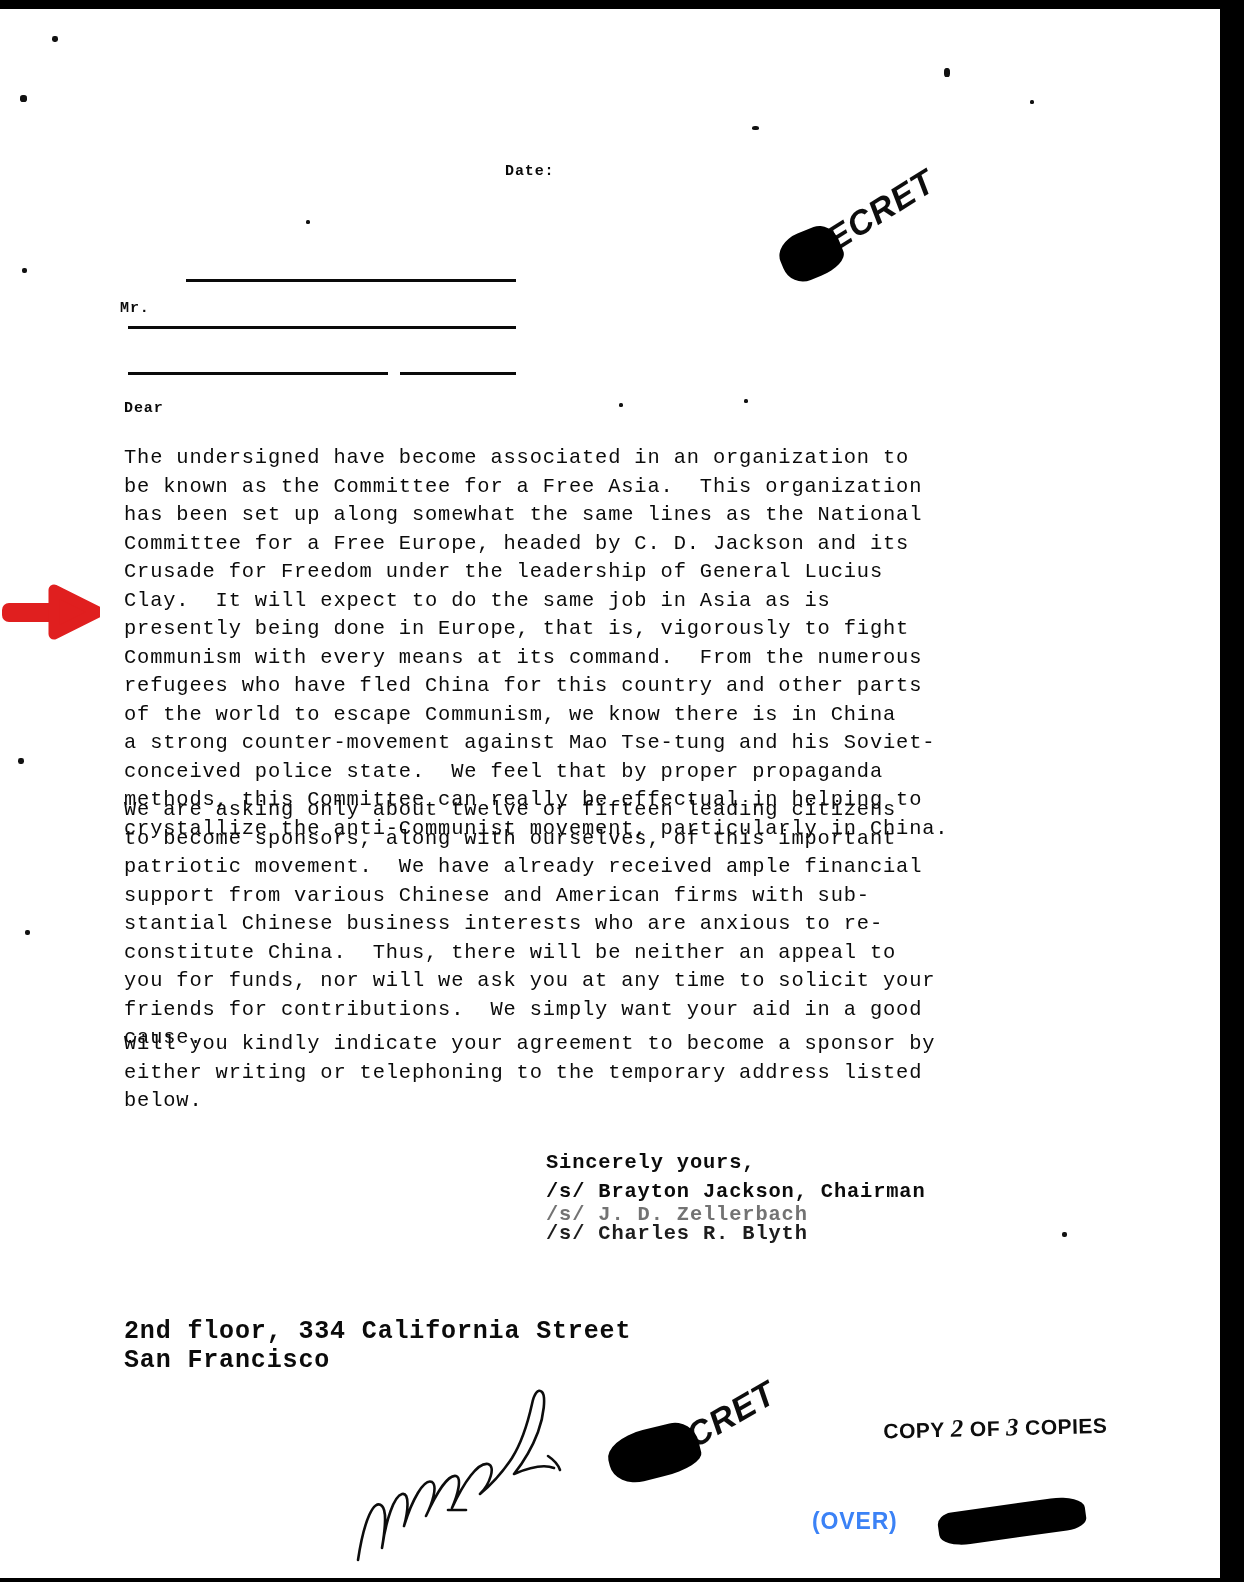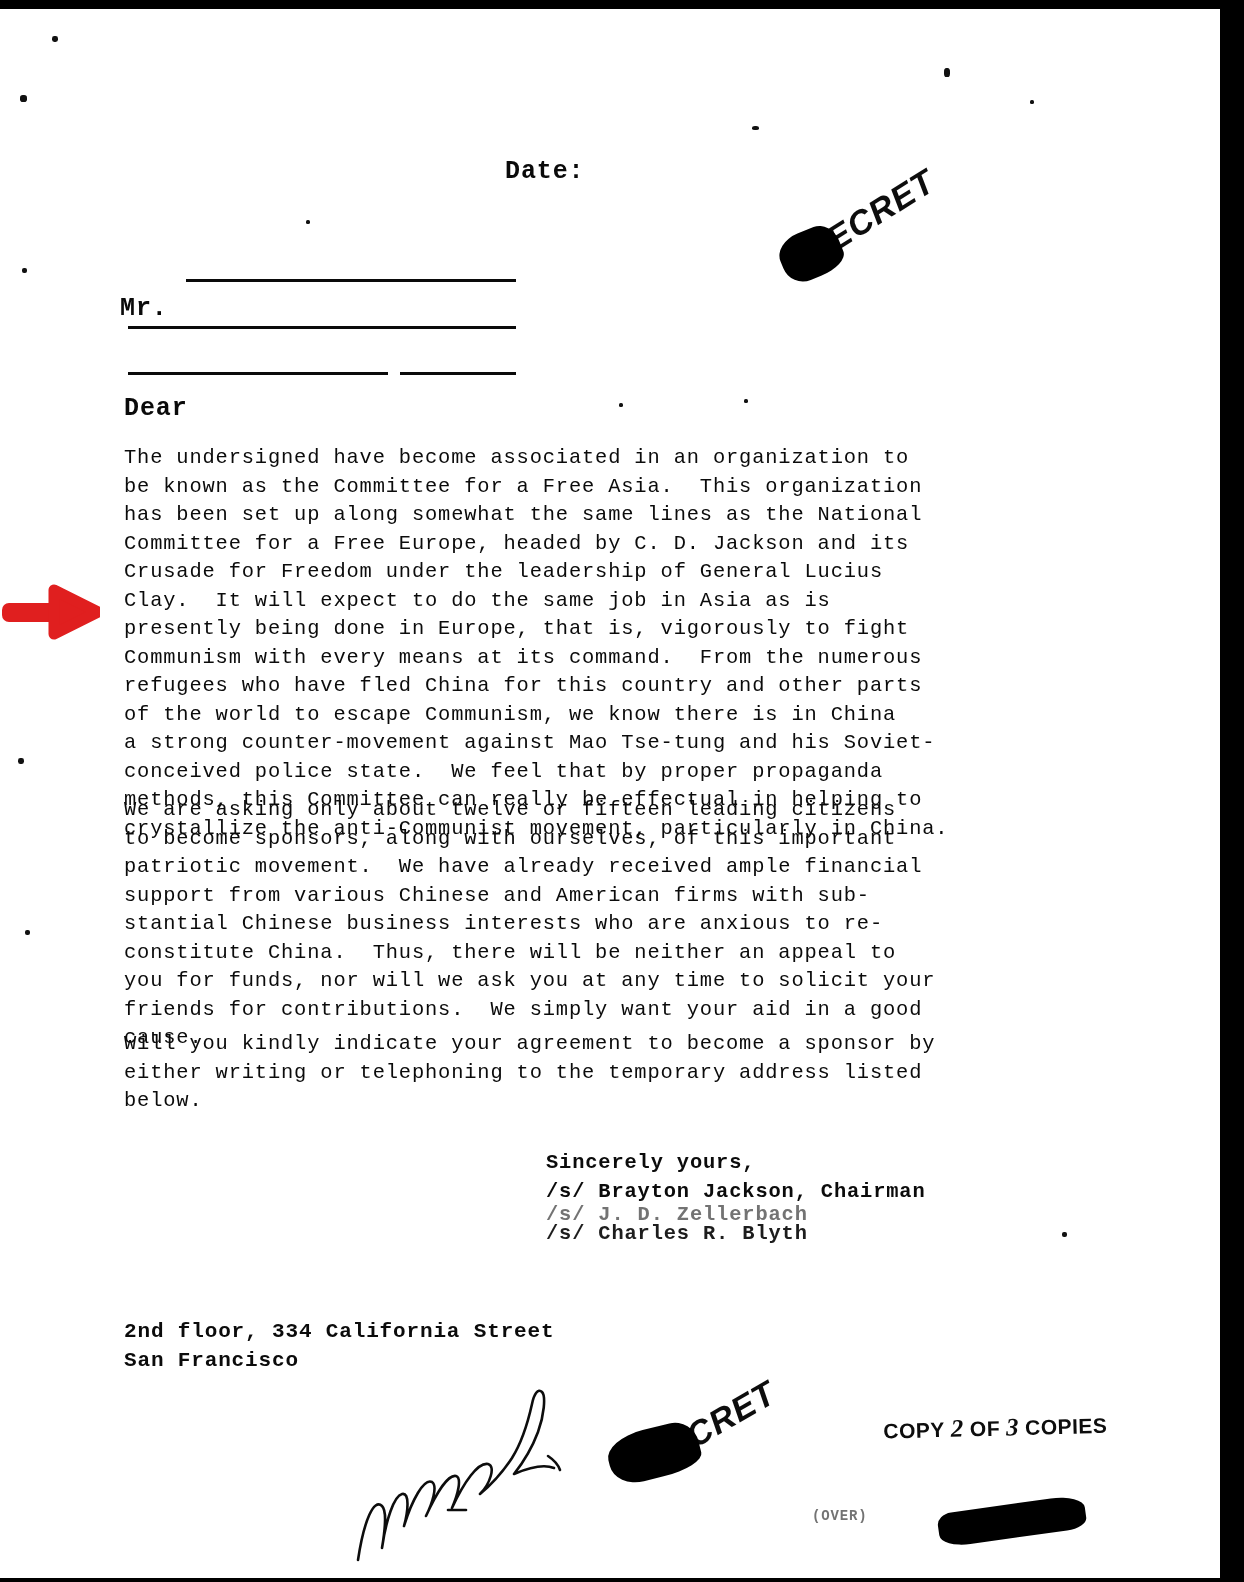--- a/index.html
+++ b/index.html
@@ -49,21 +49,21 @@
   .speck {
     position: absolute;
     background: #111111;
     border-radius: 40%;
   }
 
   
   .tw {
     position: absolute;
     font-family: "Liberation Mono", "DejaVu Sans Mono", monospace;
-    font-size: 25px;
+    font-size: 15px;
     line-height: 28.4px;
     letter-spacing: 0.9px;
     color: #0a0a0a;
     white-space: pre;
     font-weight: 700;
     -webkit-font-smoothing: none;
   }
 
   #date-label {
     left: 505px;
@@ -122,39 +122,39 @@
   #sig-closing { top: 1126px; margin-top: 25px; }
   #sig-1 { top: 1180px; }
   #sig-2 { top: 1222px; color:#1d1d1d; }
   #sig-3 { top: 1203px; color:#737373; }
 
   
   .addr {
     position: absolute;
     left: 124px;
     font-family: "Liberation Mono", "DejaVu Sans Mono", monospace;
-    font-size: 21px;
+    font-size: 25px;
     line-height: 28.5px;
     letter-spacing: 0.85px;
     font-weight: 700;
     color: #0b0b0b;
     white-space: pre;
   }
   #addr-lines { top: 1318px; }
   #addr-phone { top: 1388px; }
 
   #over-note {
     position: absolute;
     left: 812px;
     top: 1508px;
-    font-family: Liberation Mono, monospace;
-    font-size: 14px;
+    font-family: Liberation Sans, sans-serif;
+    font-size: 23px;
     letter-spacing: 0.85px;
     font-weight: 700;
-    color: #737373;
+    color: #3b82f6;
     white-space: pre;
   }
 
   
   #red-arrow {
     position: absolute;
     left: 2px;
     top: 584px;
     width: 98px;
     height: 56px;

